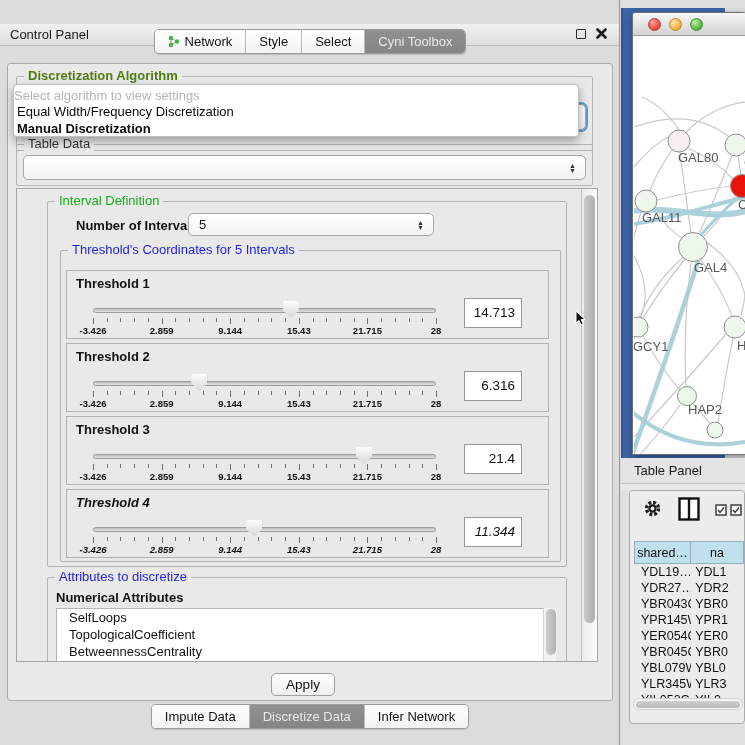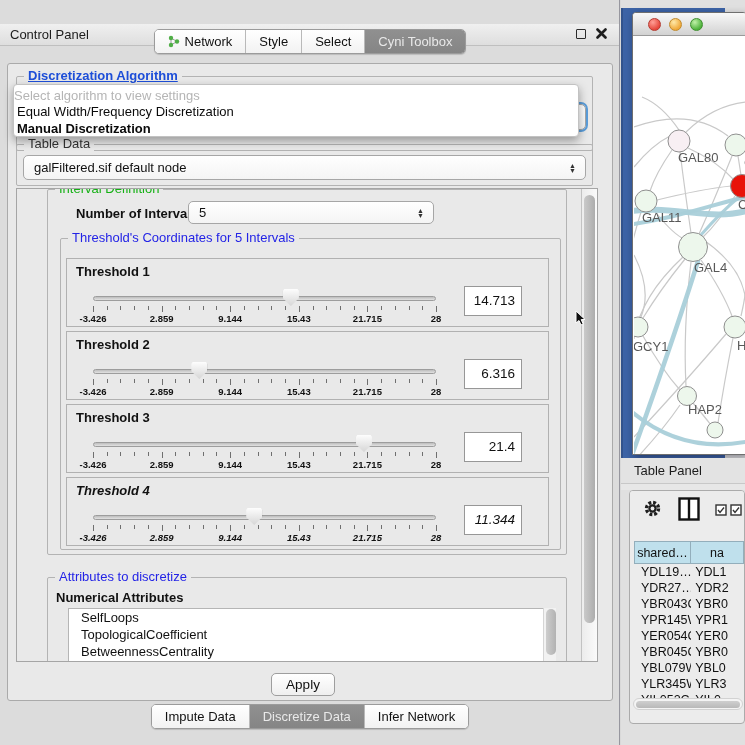--- a/index.html
+++ b/index.html
@@ -153,43 +153,42 @@
           </span>
         <span class="tab sel">
             <span>Cyni Toolbox</span>
           </span>
       </div>
     </div>
 
     <div class="cp-content">
 
       <div class="group" style="left:8px; top:12px; width:577px; height:75px;">
-        <span class="group-label" style="font-weight:bold; color:#1d4ed8;text-decoration:underline;">Discretization Algorithm</span>
+        <span class="group-label" style="font-weight:bold; color:#4d7c0f;">Discretization Algorithm</span>
         <div class="combo focusring" style="left:6px; top:27px; width:563px; height:26px;">
           <span class="arrows">▲<br>▼</span>
         </div>
       </div>
 
       <div class="popup">
         <div class="hint">Select algorithm to view settings</div>
         <div class="pitem">Equal Width/Frequency Discretization</div>
         <div class="pitem bold">Manual Discretization</div>
       </div>
 
       <div class="group" style="left:8px; top:80px; width:577px; height:42px;">
         <span class="group-label" style="color:#333;">Table Data</span>
         <div class="combo" style="left:6px; top:10px; width:563px; height:25px;">
-          <span>galFiltered.sif default node</span>
           <span class="arrows">▲<br>▼</span>
         </div>
       </div>
 
       <div class="scrollpane">
 
-        <div class="group" style="left:30px; top:0; right:30px; height:366px;">
+        <div class="group" style="left:30px; top:12px; right:30px; height:366px;">
           <span class="group-label glabel-green">Interval Definition</span>
 
           <span class="bold-label" style="left:28px; top:16px;">Number of Intervals</span>
           <div class="combo" style="left:140px; top:11px; width:246px; height:23px;">
             <span>5</span>
             <span class="arrows">▲<br>▼</span>
           </div>
 
           <div class="group" style="left:12px; top:48px; right:5px; height:312px;">
             <span class="group-label glabel-blue">Threshold's Coordinates for 5 Intervals</span>
@@ -353,21 +352,21 @@
                   <span class="thumb" style="left: calc(47% - 8px);"></span>
                 </div>
               <div class="valbox">11.344</div>
             </div>
           </div>
         </div>
 
         <div class="group" style="left:30px; top:388px; right:30px; height:100px;">
           <span class="group-label glabel-blue">Attributes to discretize</span>
           <span class="bold-label" style="left:8px; top:12px;">Numerical Attributes</span>
-          <div class="attrlist" style="left:20px; top:30px; right:10px; height:54px;">
+          <div class="attrlist" style="left:8px; top:30px; right:10px; height:54px;">
 
           <div class="li">SelfLoops</div>
               <div class="li">TopologicalCoefficient</div>
               <div class="li">BetweennessCentrality</div>
             </div>
           <div class="listscroll" style="position:absolute; right:10px; top:30px; height:54px;">
             <span class="thumbv2"></span>
           </div>
         </div>
 

